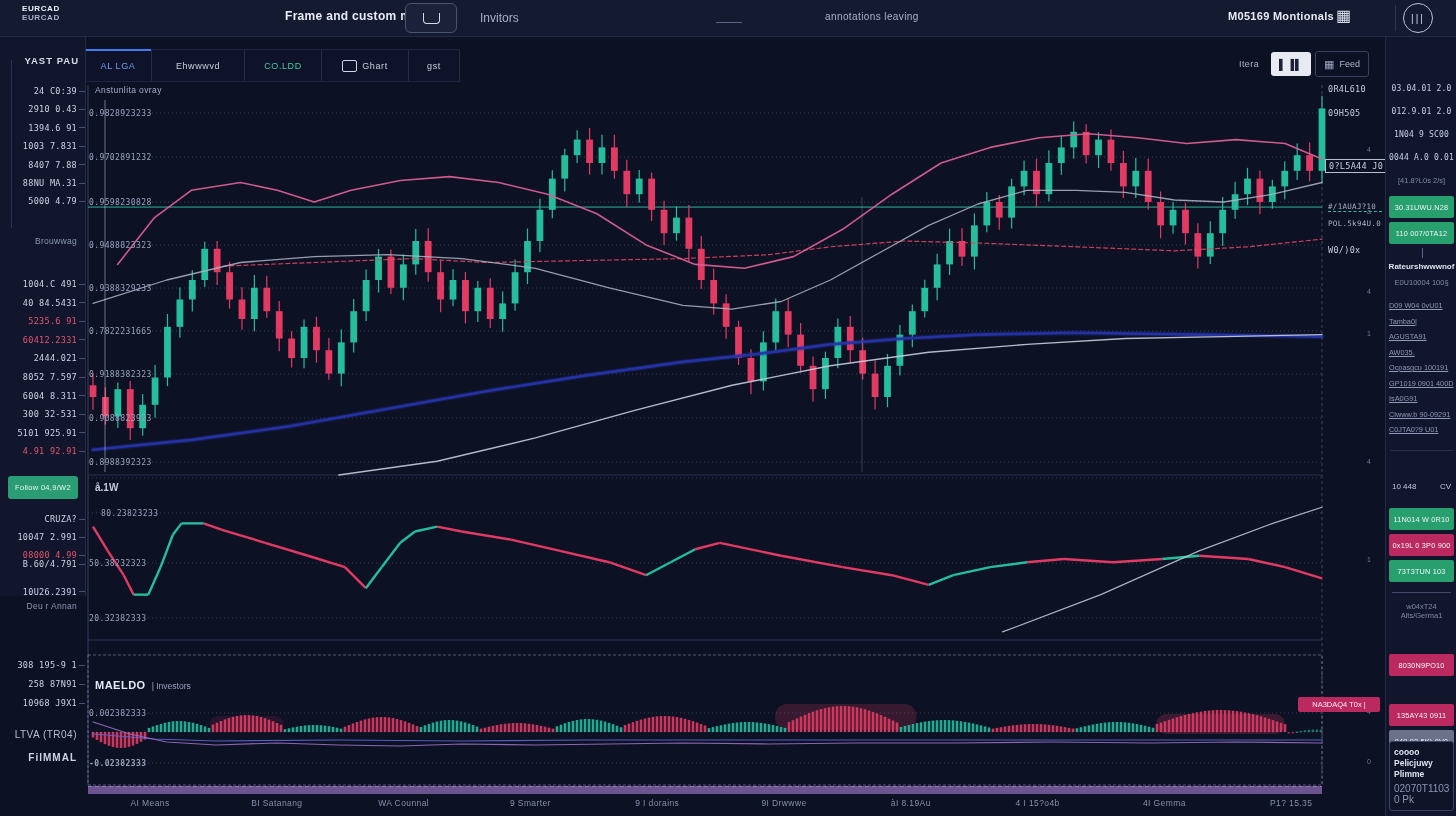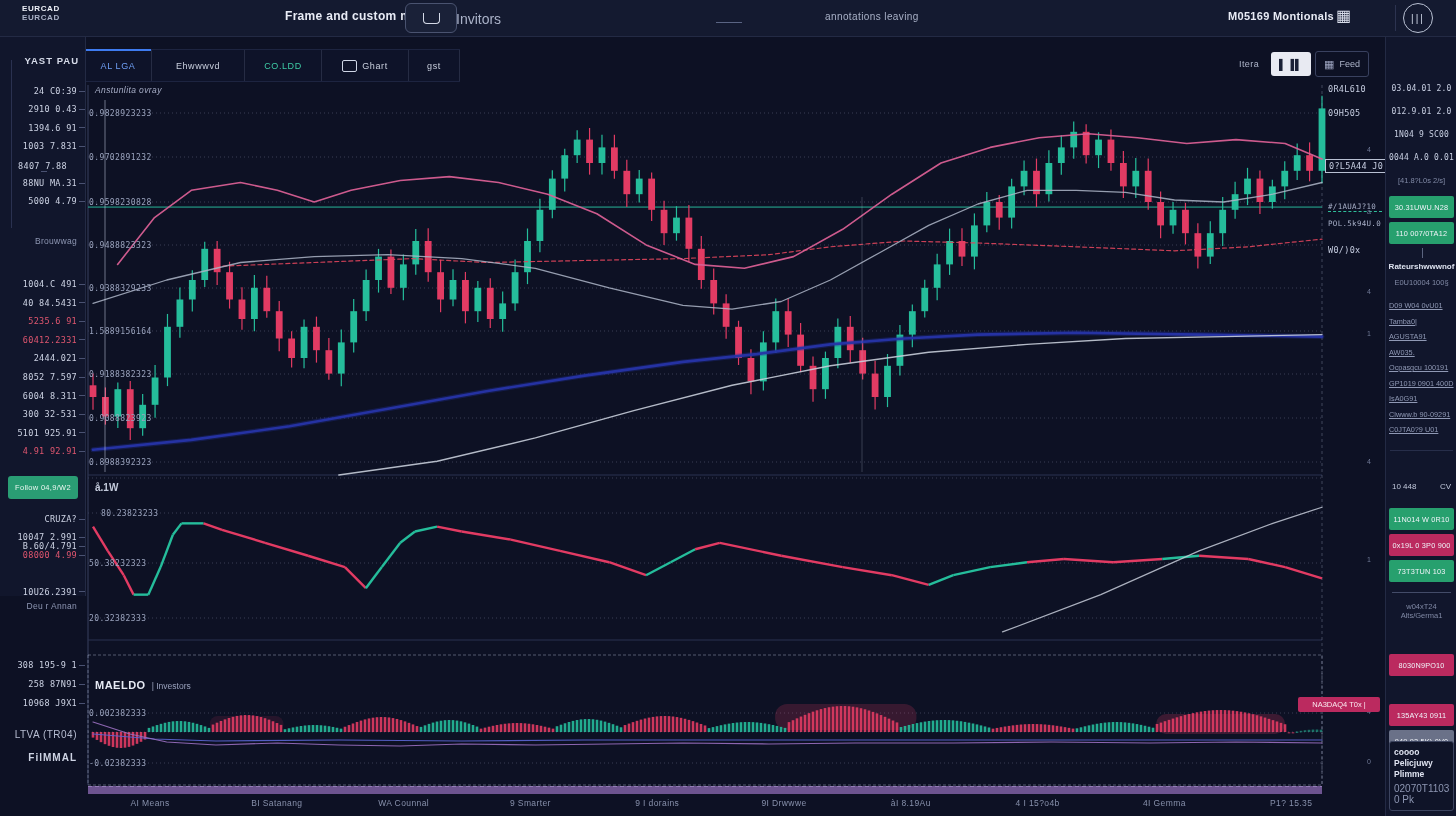--- a/index.html
+++ b/index.html
@@ -10,21 +10,21 @@
           border-bottom:1px solid #232a44;z-index:30;}
   .logo{position:absolute;left:22px;top:4px;line-height:9px;}
   .logo .l1{font-size:8px;font-weight:700;letter-spacing:.6px;color:#eef1f8;}
   .logo .l2{font-size:8px;font-weight:700;letter-spacing:.6px;color:#aab2c8;}
   .menu-frame{position:absolute;left:285px;top:9px;font-size:12px;font-weight:700;letter-spacing:.3px;color:#e8ebf5;}
   .menu-underline{position:absolute;left:716px;top:22px;width:26px;border-bottom:1px solid #5a6483;}
   .menu-annot{position:absolute;left:825px;top:11px;font-size:10px;color:#a9b1c7;letter-spacing:.4px;}
   .basket-btn{position:absolute;left:405px;top:3px;width:50px;height:28px;border:1px solid #4a5370;
               border-radius:6px;background:#1a2138;display:flex;align-items:center;justify-content:center;}
   .basket-ico{width:15px;height:10px;border:1.6px solid #d5dae8;border-top:none;border-radius:0 0 4px 4px;}
-  .basket-lb{position:absolute;left:456px;top:11px;font-size:14px;color:#aab2c8;}
+  .basket-lb{position:absolute;left:480px;top:11px;font-size:12px;color:#aab2c8;}
   .reports-lb{position:absolute;left:1228px;top:10px;font-size:11px;font-weight:700;letter-spacing:.3px;color:#e8ebf5;}
   .reports-ico{position:absolute;left:1336px;top:6px;font-size:16px;color:#d7dce9;line-height:20px;}
   .tb-divider{position:absolute;left:1395px;top:5px;width:1px;height:26px;background:#2c3350;}
   .avatar{position:absolute;left:1403px;top:3px;width:28px;height:28px;border:1.5px solid #b9c1d3;border-radius:50%;
           display:flex;align-items:center;justify-content:center;font-size:10px;letter-spacing:2px;color:#cfd6e6;}
   
   #left-sidebar{position:absolute;left:0;top:36px;width:85px;height:560px;background:#11162c;
                 border-right:1px solid #232a44;z-index:20;}
   .ls-head{position:absolute;left:0;right:6px;top:19px;text-align:right;font-size:9.5px;font-weight:700;
            letter-spacing:1px;color:#d7dcea;}
@@ -70,21 +70,21 @@
   .tab.active::before{content:"";position:absolute;left:0;right:0;top:-1px;height:2px;background:#3e7bf0;}
   .tab.green{color:#3ecba5;}
   .tab-ico{width:13px;height:10px;border:1px solid #cfd6e6;border-radius:2px;}
   #tab-actions{position:absolute;right:16px;top:15px;height:26px;display:flex;gap:4px;align-items:center;}
   .act-plain{font-size:9px;color:#aeb5ca;letter-spacing:.4px;padding:5px 8px;}
   .act-white{width:40px;height:24px;background:#e8eaf2;border-radius:3px;display:flex;align-items:center;
              justify-content:center;color:#1a2036;font-size:10px;letter-spacing:1px;font-weight:700;}
   .act-bordered{height:24px;border:1px solid #39415f;border-radius:3px;display:flex;align-items:center;gap:5px;
                 padding:0 8px;font-size:9px;color:#aeb5ca;}
   .grid-ico{font-size:11px;color:#9aa2bd;line-height:11px;}
-  .overlay-label{position:absolute;left:10px;top:49px;font-size:8.5px;color:#a7aec7;letter-spacing:.4px;z-index:5;font-style:italic;}
+  .overlay-label{position:absolute;left:10px;top:49px;font-size:8.5px;color:#a7aec7;letter-spacing:.4px;z-index:5;}
   .pane-title-mid{position:absolute;left:10px;top:446px;font-size:10px;font-weight:700;color:#c3cadb;z-index:5;}
   .pane-title-macd{position:absolute;left:10px;top:643px;z-index:5;display:flex;align-items:baseline;gap:6px;}
   .pane-title-macd .m1{font-size:11px;font-weight:700;letter-spacing:.5px;color:#e6eaf4;}
   .pane-title-macd .m2{font-size:8.5px;color:#9aa2bd;}
   .ylab{position:absolute;left:4px;font-size:8px;color:#9aa3bd;letter-spacing:.4px;white-space:nowrap;
         font-family:"DejaVu Sans Mono",monospace;z-index:5;}
   .rlab{position:absolute;left:1243px;width:54px;font-size:8.5px;color:#c6cde0;letter-spacing:.3px;
         font-family:"DejaVu Sans Mono",monospace;white-space:nowrap;z-index:6;}
   .rlab.boxed{border:1px solid #b9c1d3;padding:1px 3px;background:#0d1124;left:1240px;}
   .rlab.small{font-size:7.5px;color:#a9b1c9;}
@@ -137,21 +137,21 @@
         <span class="tk"></span>
       </div>
       <div class="ls-row" style="top: 84.8px;">
         <span>1394.6 91</span>
         <span class="tk"></span>
       </div>
       <div class="ls-row" style="top: 103.2px;">
         <span>1003 7.831</span>
         <span class="tk"></span>
       </div>
-      <div class="ls-row" style="top: 121.6px; flex-direction: column;">
+      <div class="ls-row" style="top: 121.6px;">
         <span>8407 7.88</span>
         <span class="tk"></span>
       </div>
       <div class="ls-row" style="top: 140px;">
         <span>88NU MA.31</span>
         <span class="tk"></span>
       </div>
       <div class="ls-row" style="top: 158.4px;">
         <span>5000 4.79</span>
         <span class="tk"></span>
@@ -201,21 +201,21 @@
         <span class="tk"></span>
       </div>
       <div class="ls-row" style="top: 494.2px;">
         <span>10047 2.991</span>
         <span class="tk"></span>
       </div>
       <div class="ls-row" style="top: 512.4px;">
         <span class="red">08000 4.99</span>
         <span class="tk"></span>
       </div>
-      <div class="ls-row" style="top: 503px;">
+      <div class="ls-row" style="top: 521px;">
         <span>B.60/4.791</span>
         <span class="tk"></span>
       </div>
       <div class="ls-row" style="top: 548.8px;">
         <span>10U26.2391</span>
         <span class="tk"></span>
       </div>
       <div class="ls-row" style="top: 622px;">
         <span>308 195-9 1</span>
         <span class="tk"></span>
@@ -274,29 +274,29 @@
         <div class="xlab" style="left: 825.8px;">àI 8.19Au</div>
         <div class="xlab" style="left: 952.6px;">4 I 15?o4b</div>
         <div class="xlab" style="left: 1079.4px;">4I Gemma</div>
         <div class="xlab" style="left: 1206.2px;">P1? 15.35</div>
       </div>
   <div class="ylab" style="top: 73px;">0.9828923233</div>
       <div class="ylab" style="top: 117px;">0.9702891232</div>
       <div class="ylab" style="top: 162px;">0.9598230828</div>
       <div class="ylab" style="top: 205px;">0.9488823323</div>
       <div class="ylab" style="top: 248px;">0.9388329233</div>
-      <div class="ylab" style="top: 291px;">1.5889156164</div>
+      <div class="ylab" style="top: 291px;">0.7822231665</div>
       <div class="ylab" style="top: 334px;">0.9188382323</div>
       <div class="ylab" style="top: 378px;">0.9088823923</div>
       <div class="ylab" style="top: 422px;">0.8988392323</div>
       <div class="ylab" style="top: 473px; padding-left: 12px;">80.23823233</div>
       <div class="ylab" style="top: 523px;">50.38232323</div>
       <div class="ylab" style="top: 578px;">20.32382333</div>
       <div class="ylab" style="top: 673px;">0.002382333</div>
-      <div class="ylab" style="top: 723px;">-0.02382333</div>
+      <div class="ylab" style="top: 723px; font-weight: bold;">-0.02382333</div>
       <div class="rlab" style="top: 48px;">0R4L610</div>
       <div class="rlab" style="top: 72px;">09H505</div>
       <div class="rlab boxed" style="top: 123px;">0?L5A44 J0</div>
       <div class="rlab small greenu" style="top: 166px;">#/1AUAJ?10</div>
       <div class="rlab small" style="top: 183px;">POL.5k94U.0 : 0</div>
       <div class="rlab" style="top: 209px;">W0/)0x</div>
       <div class="rtick" style="top: 110px;">4</div>
       <div class="rtick" style="top: 172px;">a</div>
       <div class="rtick" style="top: 252px;">4</div>
       <div class="rtick" style="top: 294px;">1</div>

